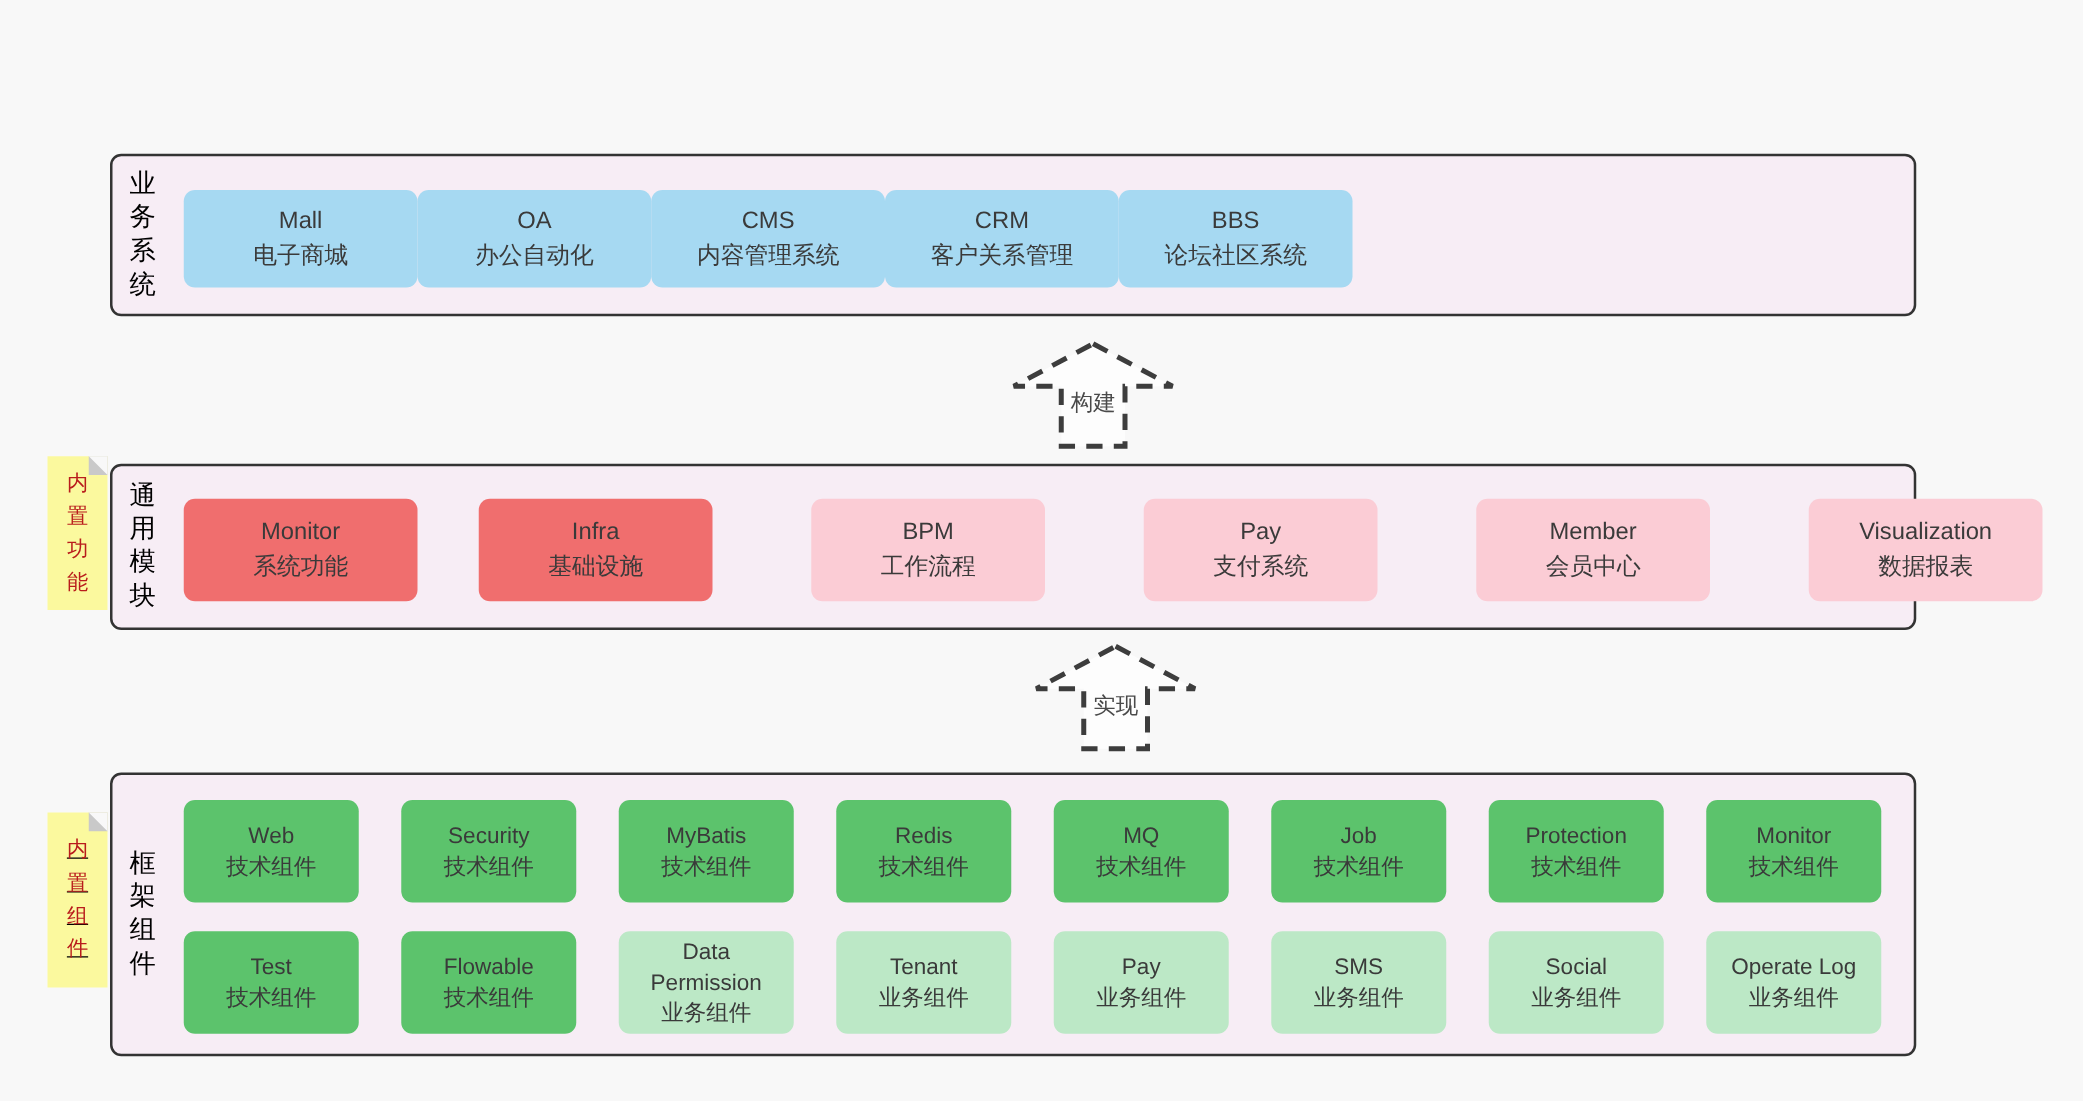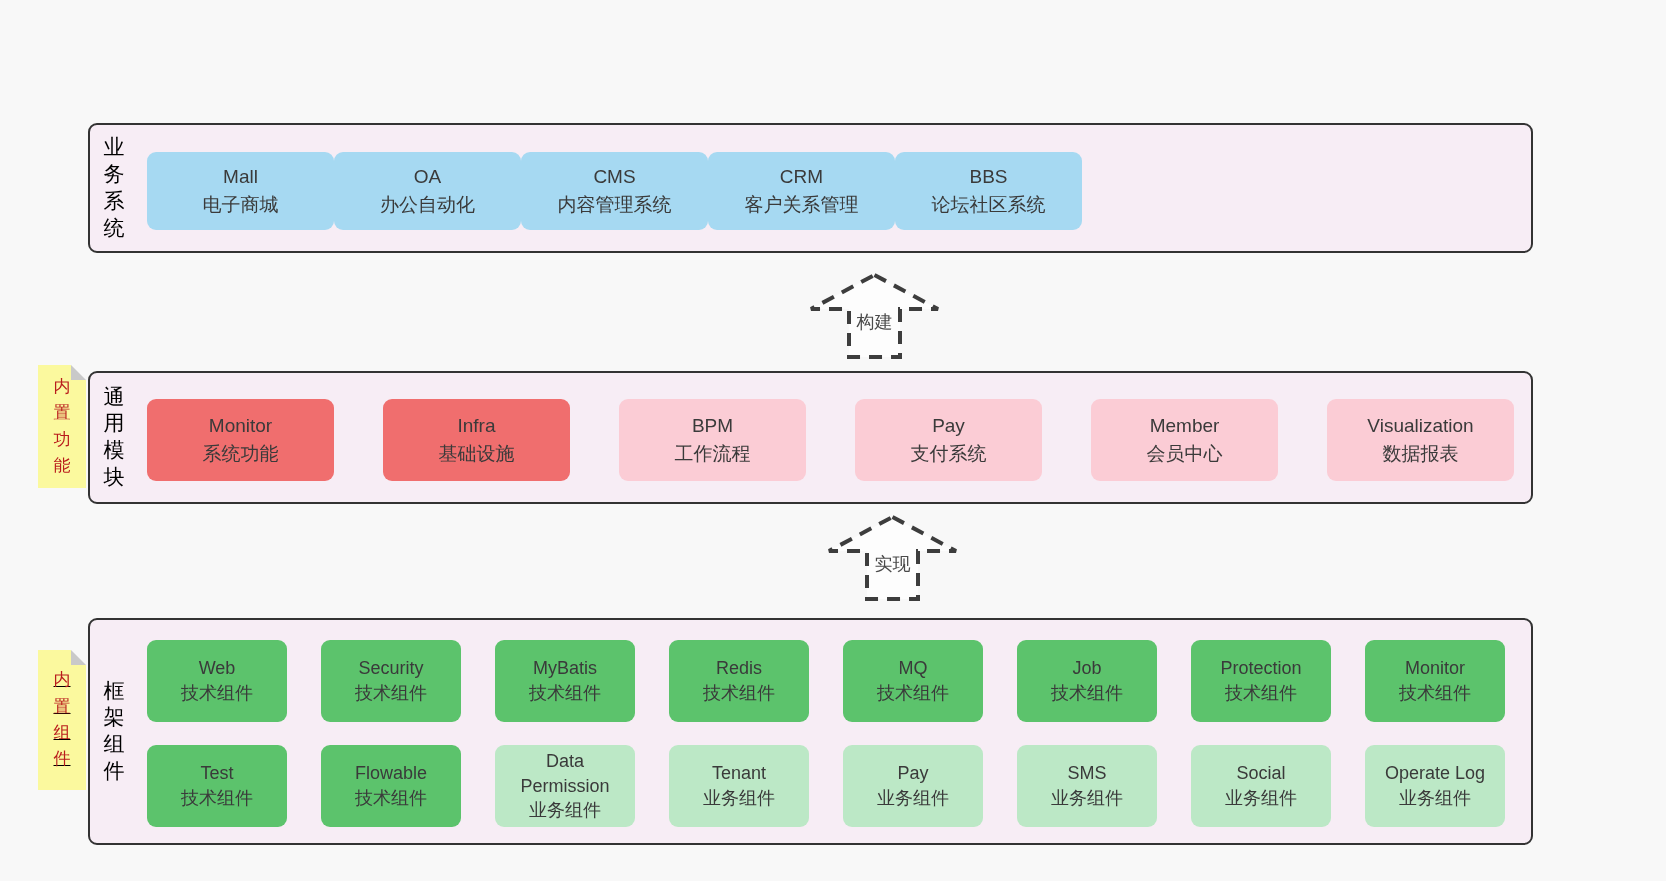--- a/index.html
+++ b/index.html
@@ -30,21 +30,21 @@
   .boxes-3b{top:125px;gap:34px;}
 
   .box{border-radius:9px;display:flex;flex-direction:column;align-items:center;
        justify-content:center;text-align:center;color:var(--text);padding:2px 4px;}
   .box-wide{width:187px;height:78px;font-size:19px;line-height:1.5;}
   .boxes-2 .box-wide{height:82px;}
   .box-sm{width:140px;height:82px;font-size:18px;line-height:1.38;}
 
   .b-blue{background:var(--blue);}
   .b-red{background:var(--red);}
-  .b-pink{background:var(--pink);}
+  .b-pink{background:var(--pink);margin-left:30px;}
   .b-green{background:var(--green-dark);}
   .b-green-light{background:var(--green-light);}
 
   .sticky{position:absolute;left:38px;width:48px;background:var(--sticky-bg);
           display:flex;align-items:center;justify-content:center;}
   .sticky1{top:365px;height:123px;}
   .sticky2{top:650px;height:140px;text-decoration:underline;}
   .sticky::before{content:"";position:absolute;top:0;right:0;border-style:solid;
           border-width:0 15px 15px 0;
           border-color:var(--page-bg) var(--page-bg) var(--sticky-fold) var(--sticky-fold);}

